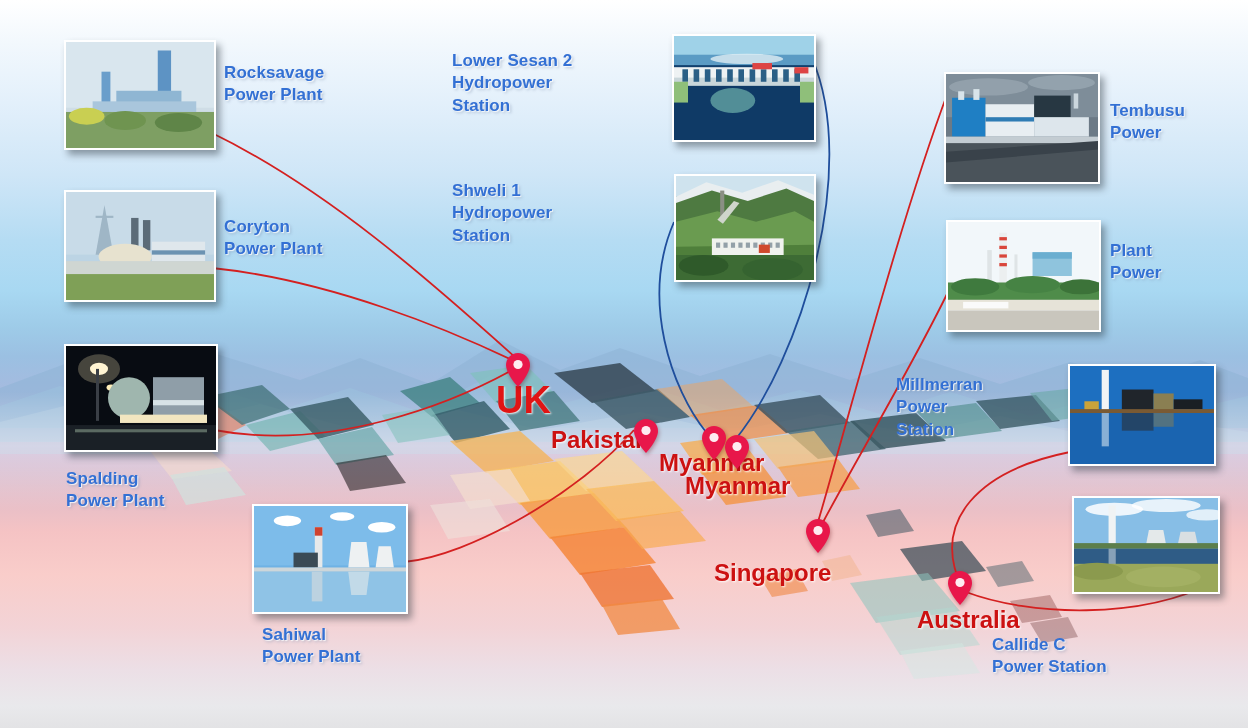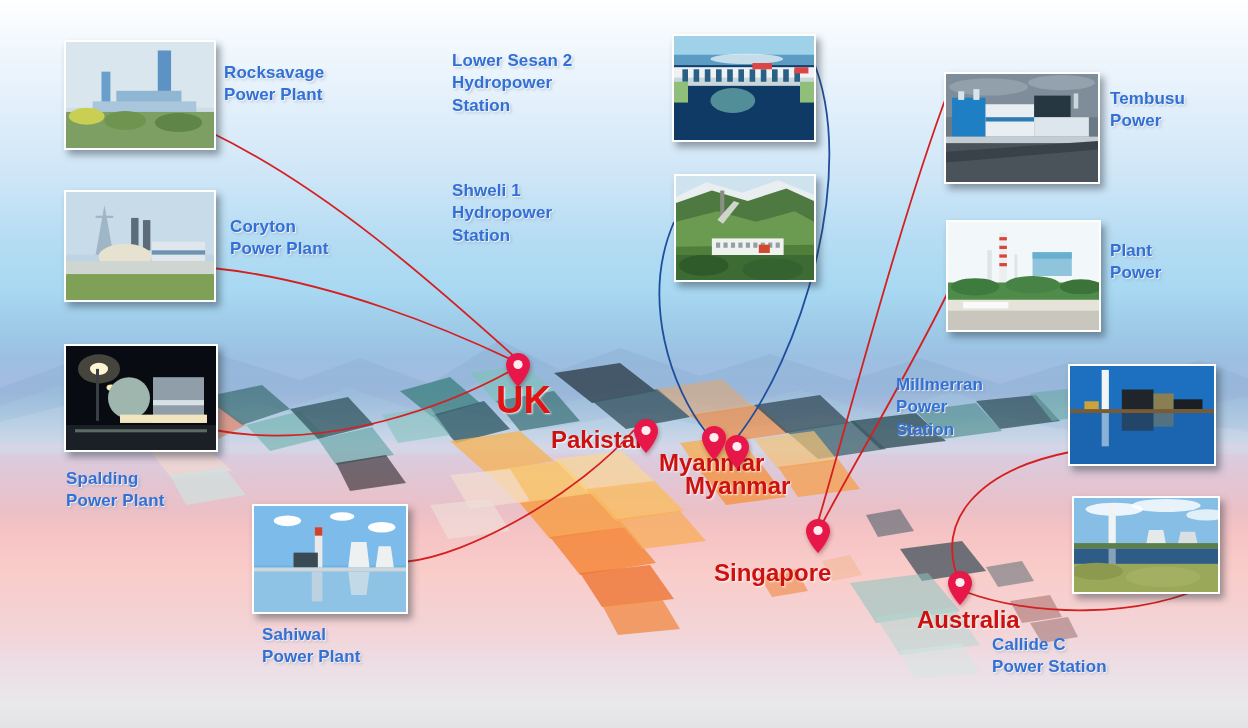--- a/index.html
+++ b/index.html
@@ -366,33 +366,33 @@
        <rect x="24" y="54" width="5" height="18" fill="#dfe6e9" opacity=".5"></rect>
        <rect y="70" width="100" height="30" fill="#9aa85a"></rect>
        <ellipse cx="16" cy="78" rx="18" ry="9" fill="#8b9a4e"></ellipse>
           <ellipse cx="62" cy="84" rx="26" ry="11" fill="#a3b063"></ellipse>
         </svg>
       </div>
     </div>
   <div id="label-layer">
       <div class="plabel" style="left: 224px; top: 62px;">Rocksavage
 Power Plant</div>
-      <div class="plabel" style="left: 230px; top: 216px;">Coryton
+      <div class="plabel" style="left: 224px; top: 216px;">Coryton
 Power Plant</div>
       <div class="plabel" style="left: 66px; top: 468px;">Spalding
 Power Plant</div>
       <div class="plabel" style="left: 262px; top: 624px;">Sahiwal
 Power Plant</div>
       <div class="plabel" style="left: 452px; top: 50px;">Lower Sesan 2
 Hydropower
 Station</div>
       <div class="plabel" style="left: 452px; top: 180px;">Shweli 1
 Hydropower
 Station</div>
-      <div class="plabel" style="left: 1110px; top: 88px;">Tembusu
+      <div class="plabel" style="left: 1110px; top: 100px;">Tembusu
 Power</div>
       <div class="plabel" style="left: 1110px; top: 240px;">Plant
 Power</div>
       <div class="plabel" style="left: 896px; top: 374px;">Millmerran
 Power
 Station</div>
       <div class="plabel" style="left: 992px; top: 634px;">Callide C
 Power Station</div>
     </div>
   <div id="country-layer">

